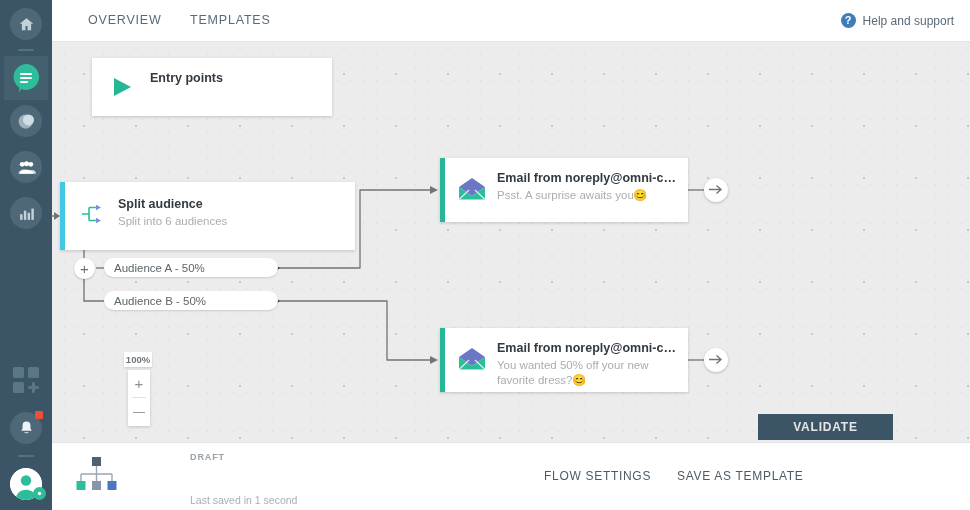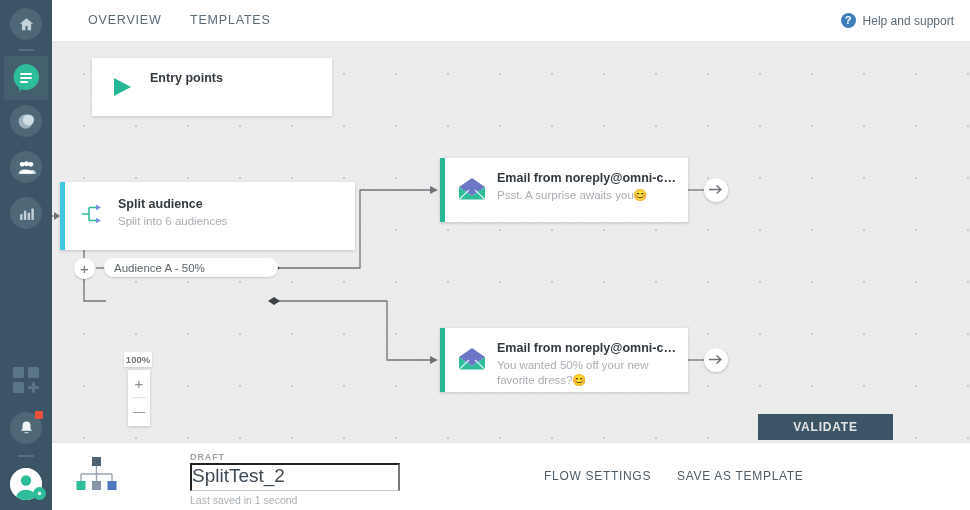--- a/index.html
+++ b/index.html
@@ -415,20 +415,23 @@
         <div class="node-title">Split audience</div>
         <div class="node-sub" style="margin-top:3px;">Split into 6 audiences</div>
       </div>
     </div>
 
     <div class="plus-btn" style="left:22px;top:216px;">+</div>
 
     <div class="pill" style="left:52px;top:216px;width:174px;">
       <span>Audience A - 50%</span>
     </div>
+    <div class="pill" style="left:52px;top:249px;width:174px;">
+      <span>Audience B - 50%</span>
+    </div>
 
     <div class="node email-node" style="top:116px;height:64px;">
       <div class="node-accent" style="background:#26b896;"></div>
       <span style="position:absolute;left:19px;top:20px;">
         <svg width="26" height="22" viewBox="0 0 26 22">
           <polygon points="13,0 26,9 13,18 0,9" fill="#6b76c4"></polygon>
           <path d="M0 9 L0 21.5 L26 21.5 L26 9 L13 18 Z" fill="#2ebd9a"></path>
           <path d="M0 21.5 L10 12 M26 21.5 L16 12" stroke="#ffffff" stroke-width="1.1" fill="none" opacity="0.85"></path>
         </svg>
       </span>
@@ -479,21 +482,20 @@
     <span style="position:absolute;left:22px;top:14px;">
       <svg width="44" height="38" viewBox="0 0 44 38">
         <rect x="18" y="0" width="9" height="9" fill="#4e6274"></rect>
         <path d="M22.5 9 V17 M7 17 H38 M7 17 V24 M22.5 17 V24 M38 17 V24" stroke="#9aa6b2" stroke-width="1.4" fill="none"></path>
         <rect x="2.5" y="24" width="9" height="9" fill="#2ebd9a"></rect>
         <rect x="18" y="24" width="9" height="9" fill="#8795ab"></rect>
         <rect x="33.5" y="24" width="9" height="9" fill="#4e74c4"></rect>
       </svg>
     </span>
     <div class="flow-state">DRAFT</div>
-    <input class="flow-title" value="SplitTest_2" style="">
     <div class="flow-saved">Last saved in 1 second</div>
 
     <div class="bb-btn" style="left:492px;">FLOW SETTINGS</div>
     <div class="bb-btn" style="left:625px;">SAVE AS TEMPLATE</div>
   </div>
 
   <div class="validate-btn">VALIDATE</div>
 </div>
 
 </body></html>

